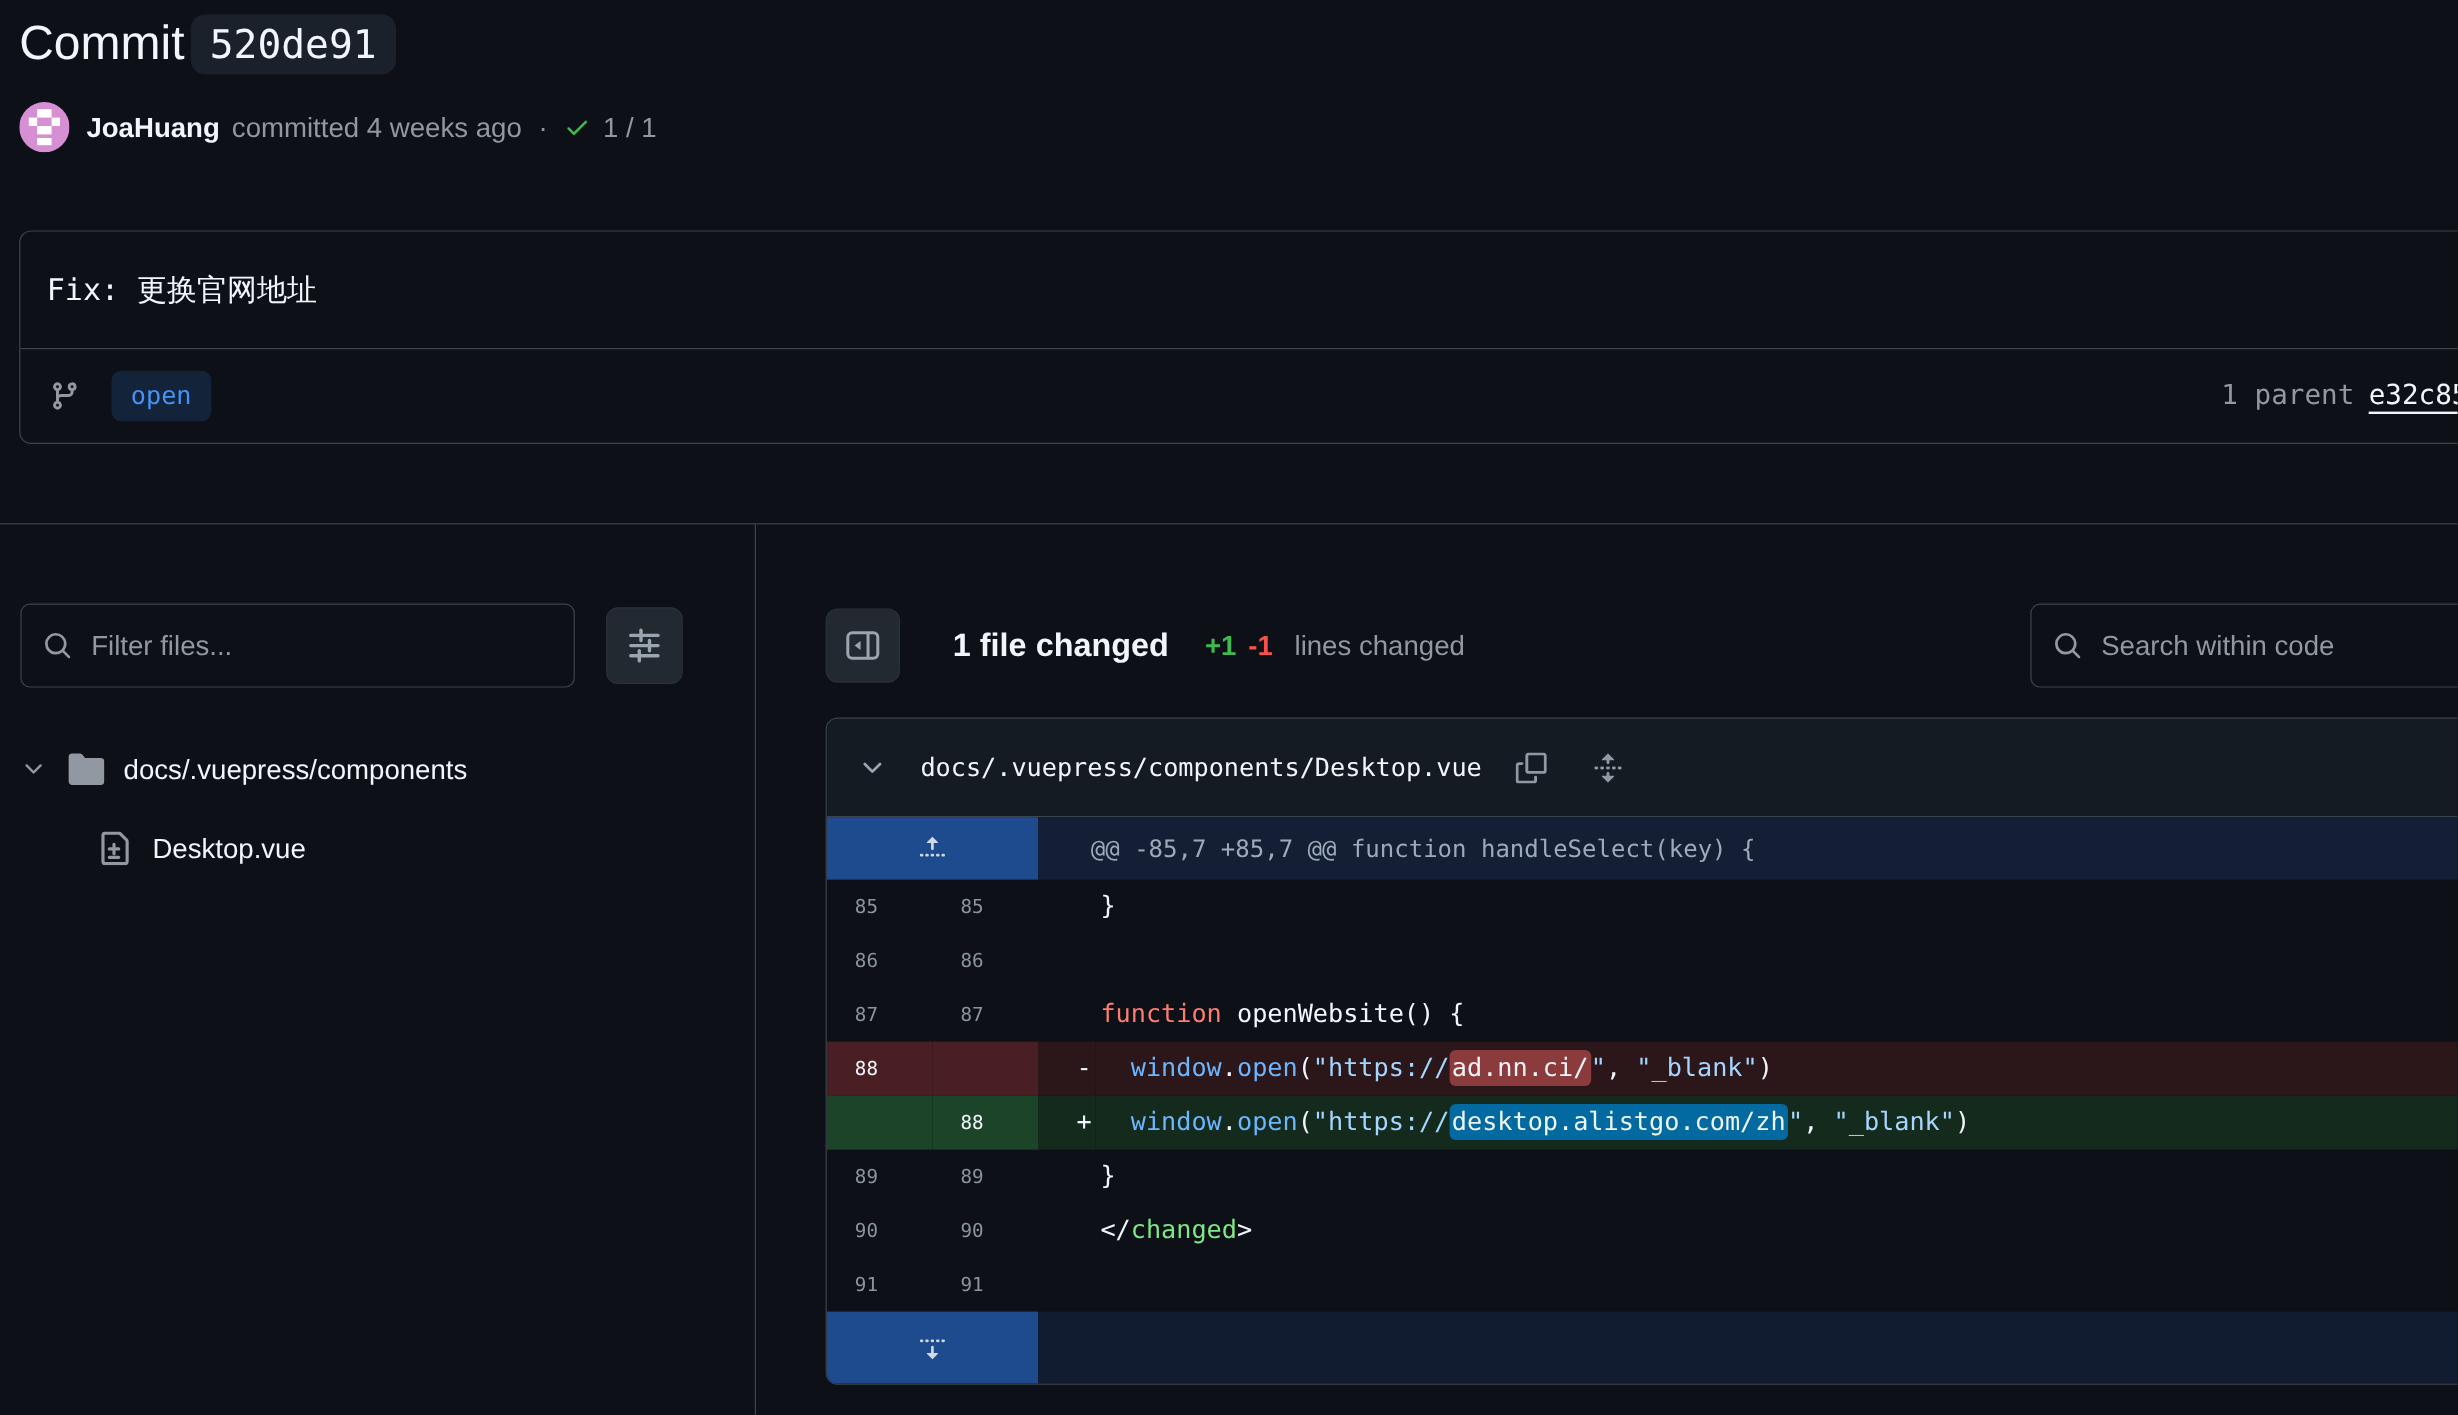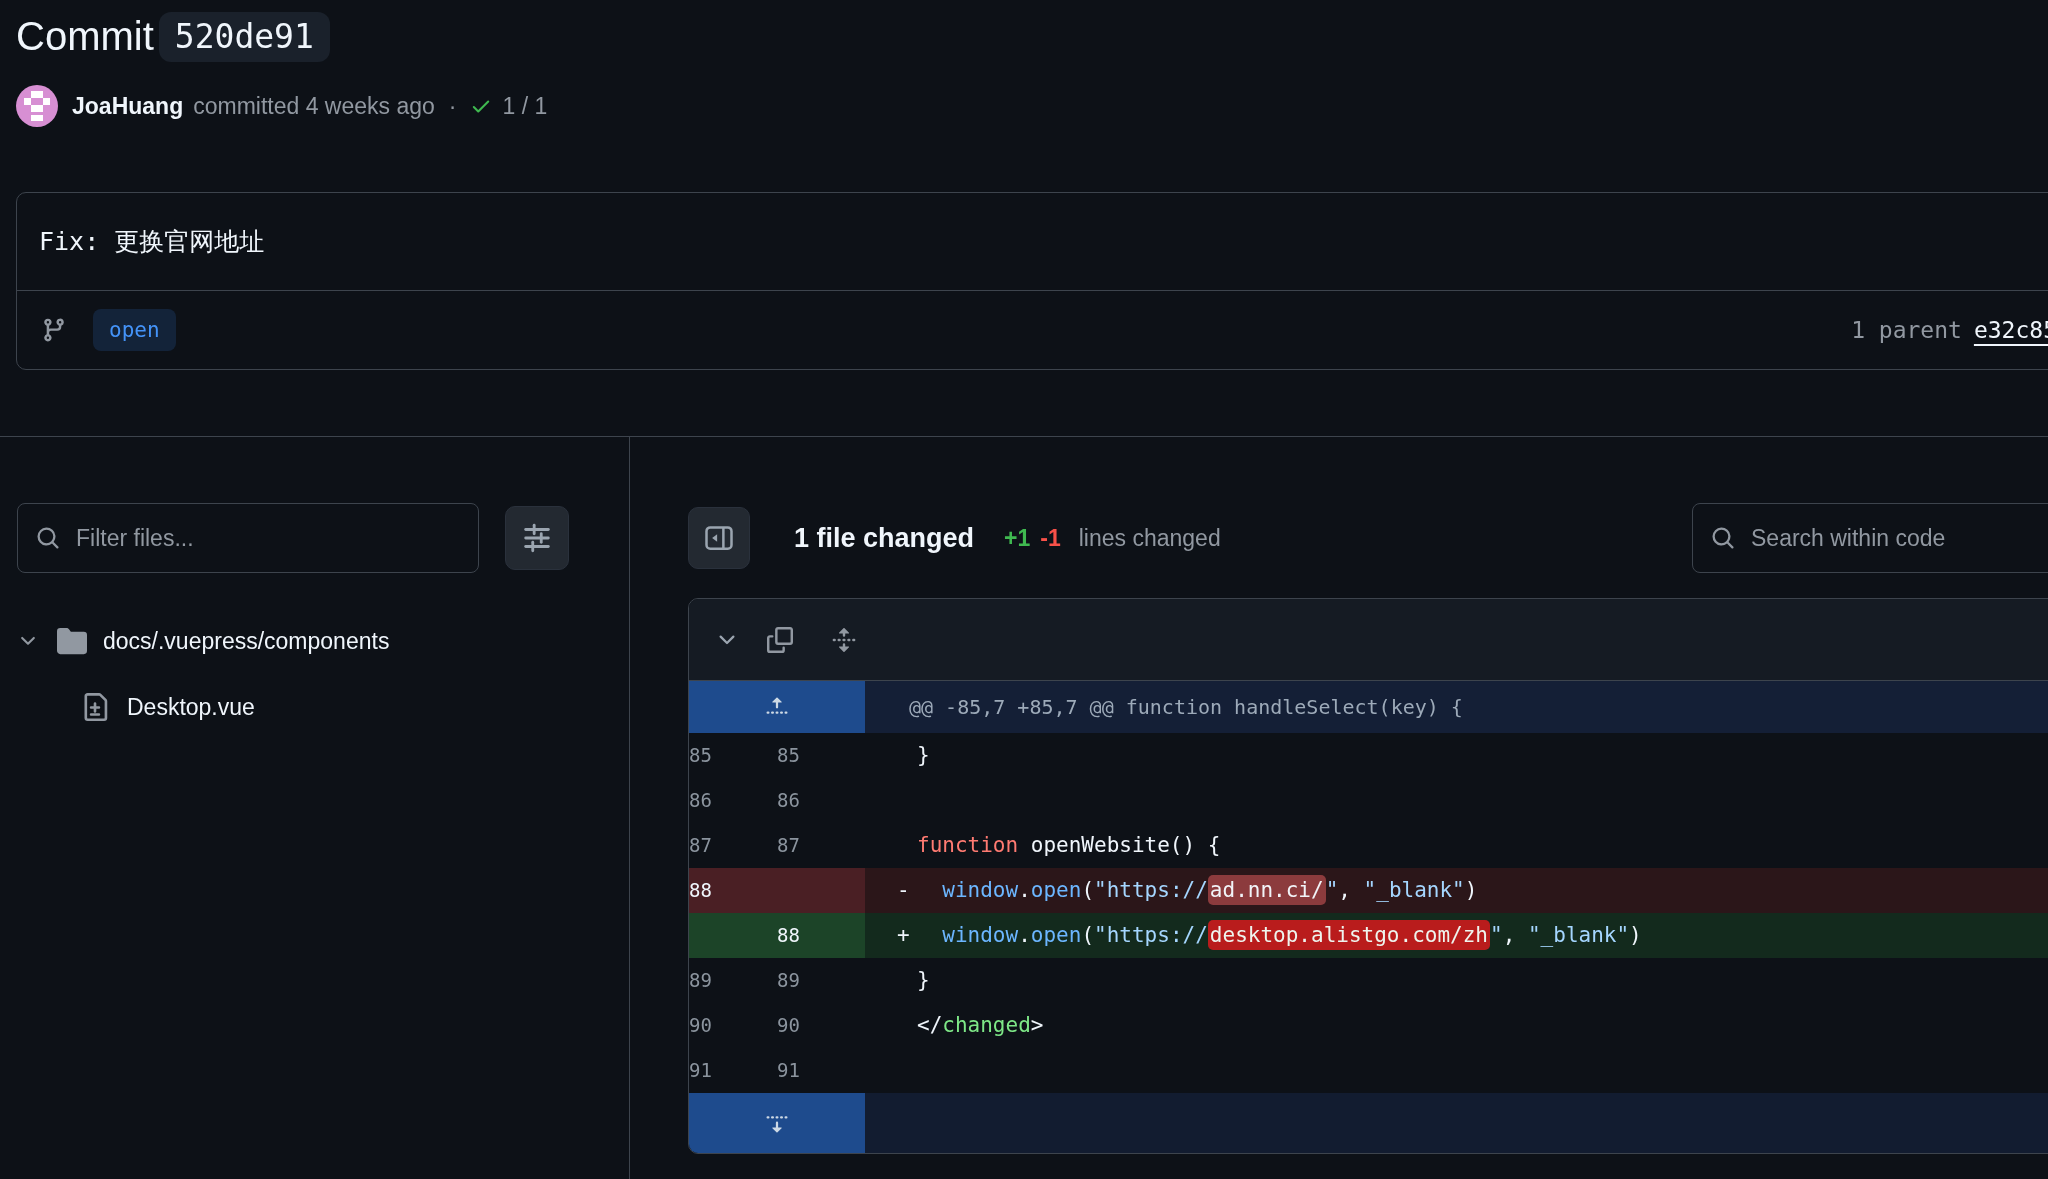--- a/index.html
+++ b/index.html
@@ -116,41 +116,41 @@
   .hdr-icon { width: 26px; height: 26px; fill: #9198a1; cursor: pointer; flex: none; }
   .ml28 { margin-left: 28px; } .ml38 { margin-left: 38px; }
 
   
   .diff-body { display: grid; grid-template-columns: 88px 88px 48px 1fr;
     font-family: "DejaVu Sans Mono", "Liberation Mono", monospace; }
   .cell { overflow: hidden; }
   .rh-line { height: 45px; line-height: 45px; }
   .rh-hunk { height: 52px; line-height: 52px; }
   .rh-exp  { height: 60px; line-height: 60px; }
-  .num { font-size: 19px; color: #8b949e; text-align: left; padding-right: 22px; cursor: pointer; }
+  .num { font-size: 16px; color: #8b949e; text-align: center; padding-right: 22px; cursor: pointer; }
   .mark { font-size: 21px; color: #f0f6fc; padding-left: 32px; }
   .code { font-size: 21px; white-space: pre; color: #f0f6fc; padding-left: 4px; }
   .span-gut { grid-column: 1 / 3; }
   .span-rest { grid-column: 3 / 5; }
   .gut-blue { background: #1e4b8d; display: flex; align-items: center; justify-content: center; cursor: pointer; }
   .gut-blue svg { width: 24px; height: 24px; fill: #cdd9e5; }
   .hunk-content { background: #141f36; color: #9daab9; font-size: 20px; padding-left: 44px; white-space: pre; }
   .exp-content { background: #121c30; }
   .bg-del-gut { background: #4a1f24; } .bg-del-gut.num { color: #f0f6fc; }
   .bg-add-gut { background: #1c4428; } .bg-add-gut.num { color: #f0f6fc; }
   .bg-del { background: #2b1619; }
   .bg-add { background: #132a1d; }
 
   .tok-p { color: #f0f6fc; }
   .tok-kw { color: #ff7b72; }
   .tok-id { color: #6cb6ff; }
   .tok-s { color: #a5d6ff; }
   .tok-tag { color: #7ee787; }
   .hl-del { background: #8c3b3d; color: #f2f4f8; border-radius: 5px; padding: 3px 2px; }
-  .hl-add { background: #b91c1c; color: #eef4ee; border-radius: 5px; padding: 3px 2px; }
+  .hl-add { background: #0369a1; color: #eef4ee; border-radius: 5px; padding: 3px 2px; }
 </style>
 </head>
 <body>
 
 <div>
 
   <header class="commit-header">
     <div class="title-row">
       <span class="page-title">Commit</span>
       <span class="sha-badge">520de91</span>
@@ -255,20 +255,21 @@
           </svg>
           <input type="text" placeholder="Search within code" style="">
         </div>
       </div>
 
       <div class="diff-card">
         <div class="diff-file-header">
           <svg class="file-chevron" viewBox="0 0 16 16">
             <path d="M12.78 5.22a.749.749 0 0 1 0 1.06l-4.25 4.25a.749.749 0 0 1-1.06 0L3.22 6.28a.749.749 0 1 1 1.06-1.06L8 8.939l3.72-3.719a.749.749 0 0 1 1.06 0Z"></path>
           </svg>
+          <span class="file-path">docs/.vuepress/components/Desktop.vue</span>
           <svg class="hdr-icon ml28" viewBox="0 0 16 16">
             <path d="M0 6.75C0 5.784.784 5 1.75 5h1.5a.75.75 0 0 1 0 1.5h-1.5a.25.25 0 0 0-.25.25v7.5c0 .138.112.25.25.25h7.5a.25.25 0 0 0 .25-.25v-1.5a.75.75 0 0 1 1.5 0v1.5A1.75 1.75 0 0 1 9.25 16h-7.5A1.75 1.75 0 0 1 0 14.25Zm5-5C5 .784 5.784 0 6.75 0h7.5C15.216 0 16 .784 16 1.75v7.5A1.75 1.75 0 0 1 14.25 11h-7.5A1.75 1.75 0 0 1 5 9.25Zm1.75-.25a.25.25 0 0 0-.25.25v7.5c0 .138.112.25.25.25h7.5a.25.25 0 0 0 .25-.25v-7.5a.25.25 0 0 0-.25-.25Z"></path>
           </svg>
           <svg class="hdr-icon ml38" viewBox="0 0 16 16">
             <path d="M8.177.677l2.896 2.896a.25.25 0 0 1-.177.427H8.75v1.25a.75.75 0 0 1-1.5 0V4H5.104a.25.25 0 0 1-.177-.427L7.823.677a.25.25 0 0 1 .354 0ZM7.25 10.75a.75.75 0 0 1 1.5 0V12h2.146a.25.25 0 0 1 .177.427l-2.896 2.896a.25.25 0 0 1-.354 0l-2.896-2.896A.25.25 0 0 1 5.104 12H7.25v-1.25Zm-5-2a.75.75 0 0 0 0-1.5h-.5a.75.75 0 0 0 0 1.5h.5ZM6 8a.75.75 0 0 1-.75.75h-.5a.75.75 0 0 1 0-1.5h.5A.75.75 0 0 1 6 8Zm2.25.75a.75.75 0 0 0 0-1.5h-.5a.75.75 0 0 0 0 1.5h.5ZM12 8a.75.75 0 0 1-.75.75h-.5a.75.75 0 0 1 0-1.5h.5A.75.75 0 0 1 12 8Zm2.25.75a.75.75 0 0 0 0-1.5h-.5a.75.75 0 0 0 0 1.5h.5Z"></path>
           </svg>
         </div>
         <div class="diff-body">
             <div class="cell rh-hunk span-gut gut-blue">
               <svg viewBox="0 0 16 16">

